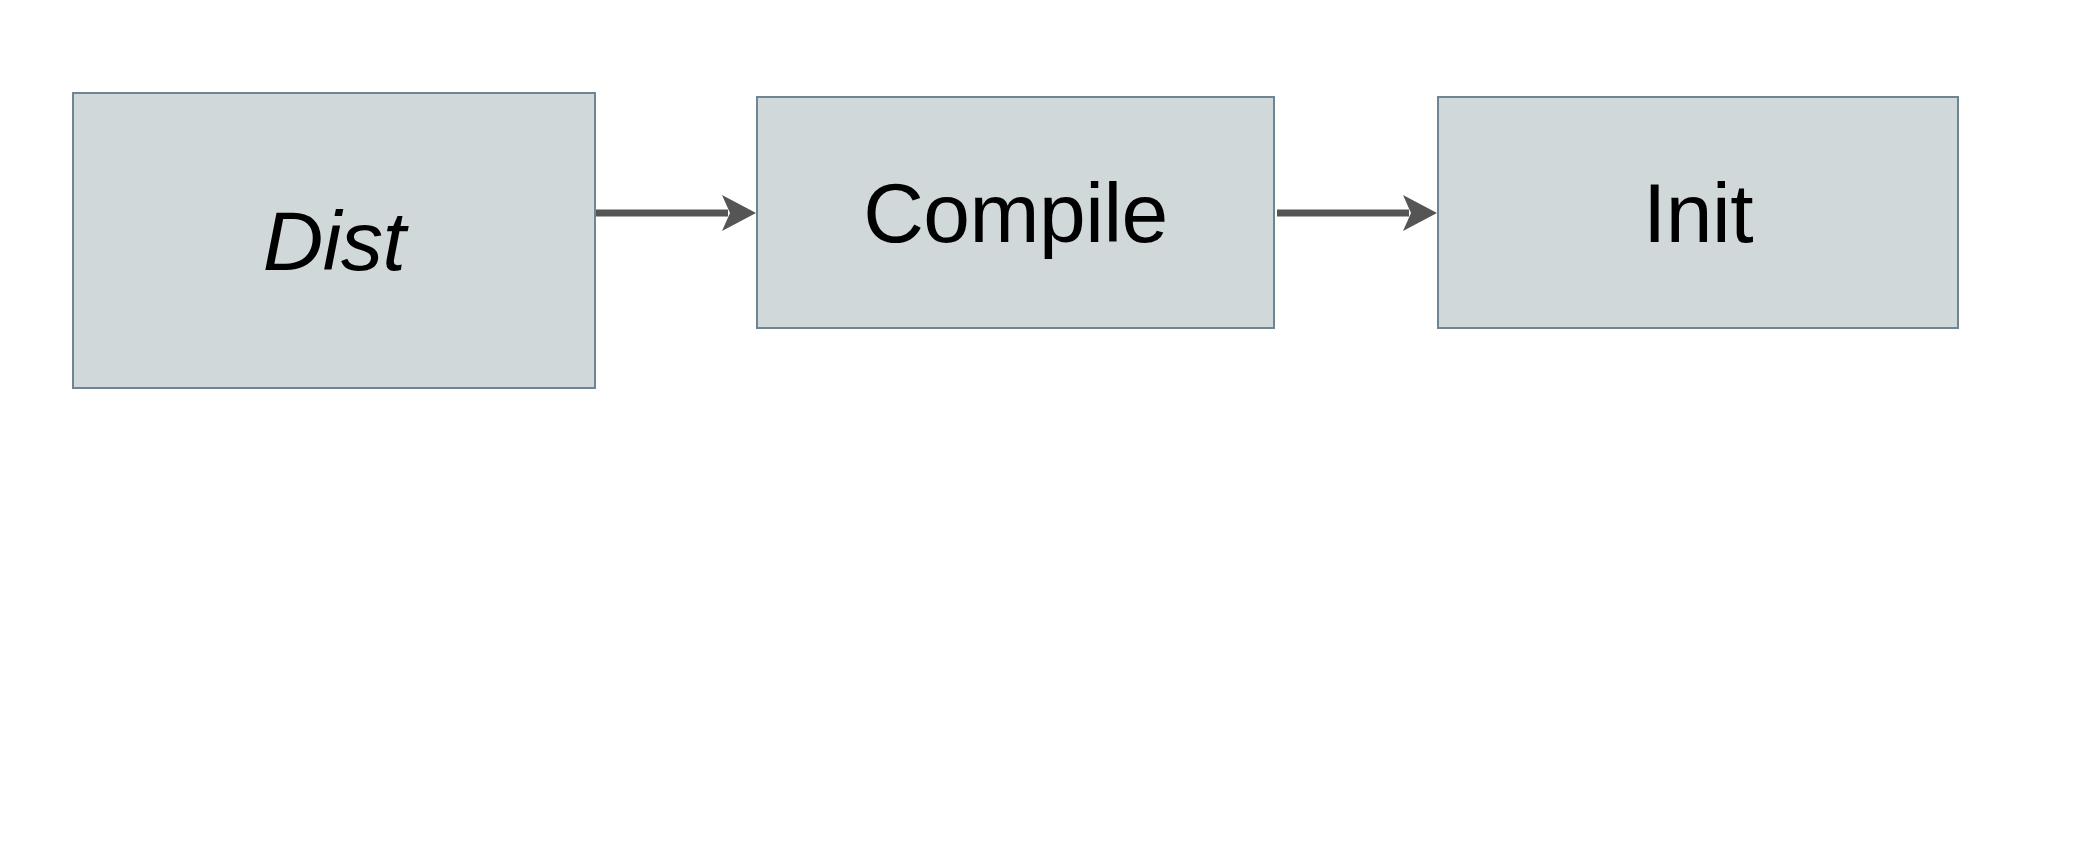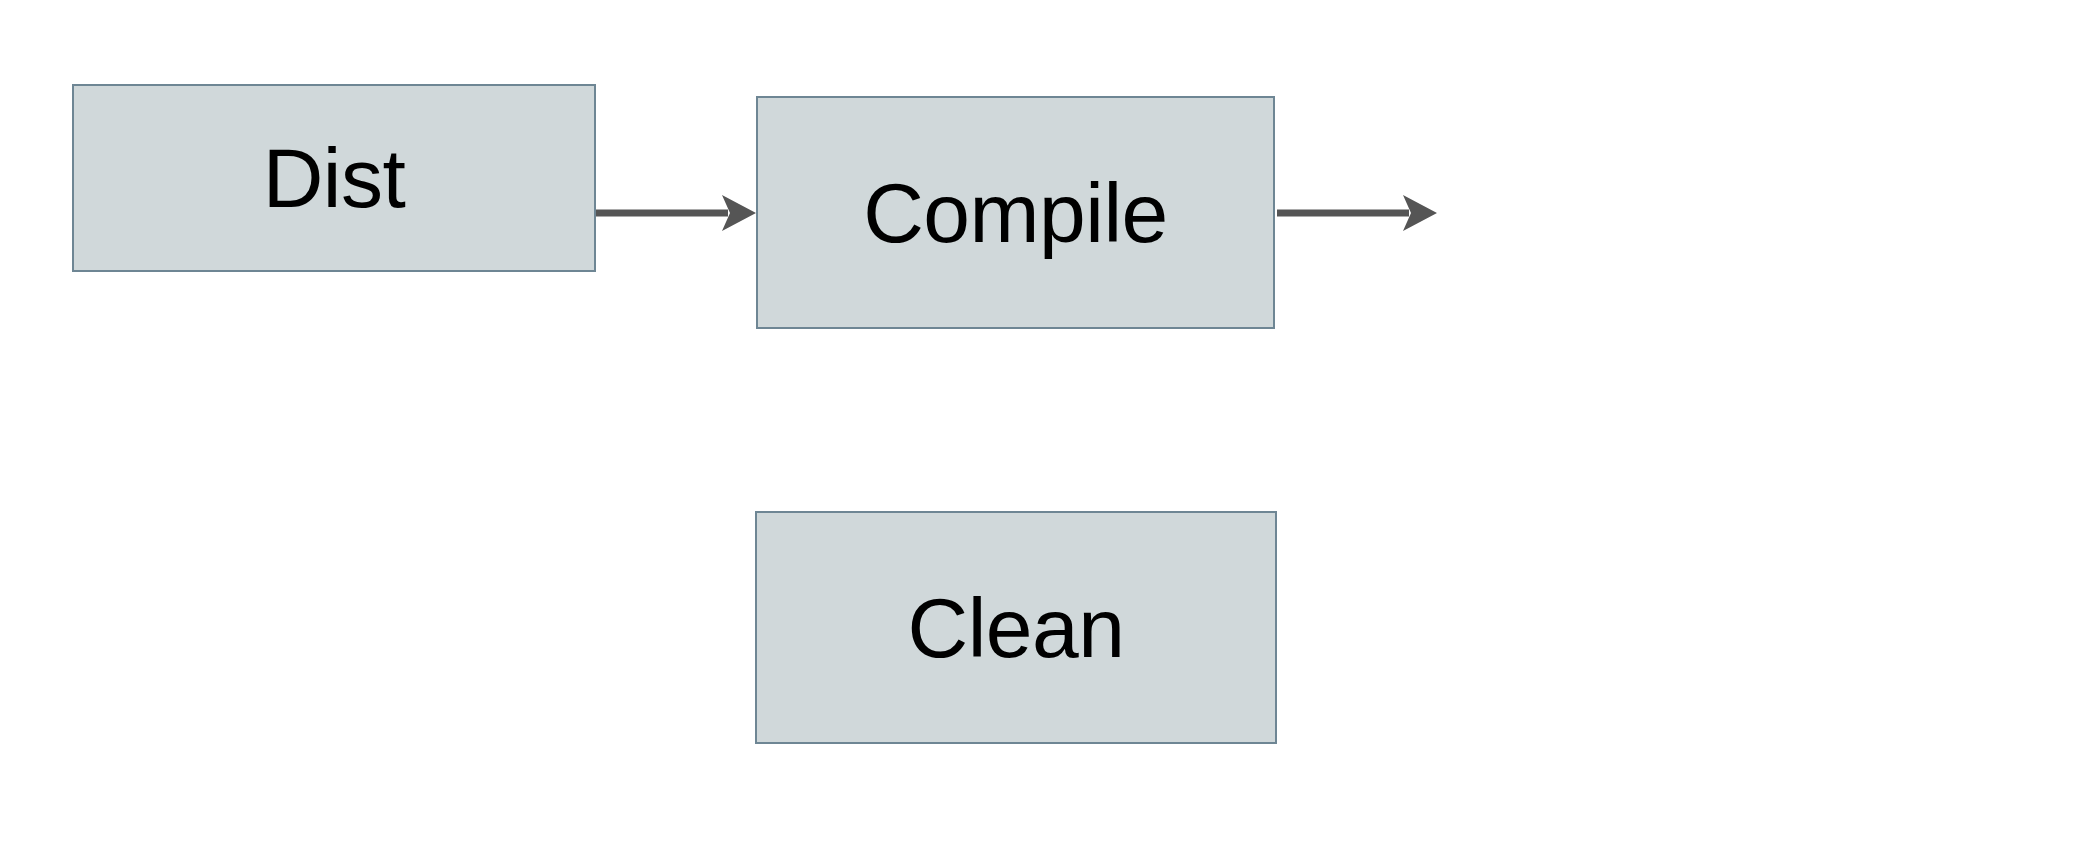--- a/index.html
+++ b/index.html
@@ -58,26 +58,26 @@
     </svg>
   </div>
 
   <div class="edge" id="edge-compile-init" style="left:1277px; top:186px; width:160px; height:54px;">
     <svg width="160" height="54" viewBox="0 0 160 54">
       <line x1="0" y1="27" x2="132" y2="27" stroke="#555555" stroke-width="7"></line>
       <path d="M 160 27 L 126 45 L 134 27 L 126 9 Z" fill="#555555"></path>
     </svg>
   </div>
 
-  <div class="node" id="node-dist" style="left:72px; top:84px; width:524px; height:188px;">
+  <div class="node" id="node-dist" style="left:72px; top:92px; width:524px; height:297px;font-style:italic;">
     <span class="node-label">Dist</span>
   </div>
 
   <div class="node" id="node-compile" style="left:756px; top:96px; width:519px; height:233px;">
     <span class="node-label">Compile</span>
   </div>
 
+  <div class="node" id="node-init" style="left:1437px; top:96px; width:522px; height:233px;">
+    <span class="node-label">Init</span>
+  </div>
 
-  <div class="node" id="node-clean" style="left:755px; top:511px; width:522px; height:233px;">
-    <span class="node-label">Clean</span>
-  </div>
 
 </div>
 
 </body></html>

